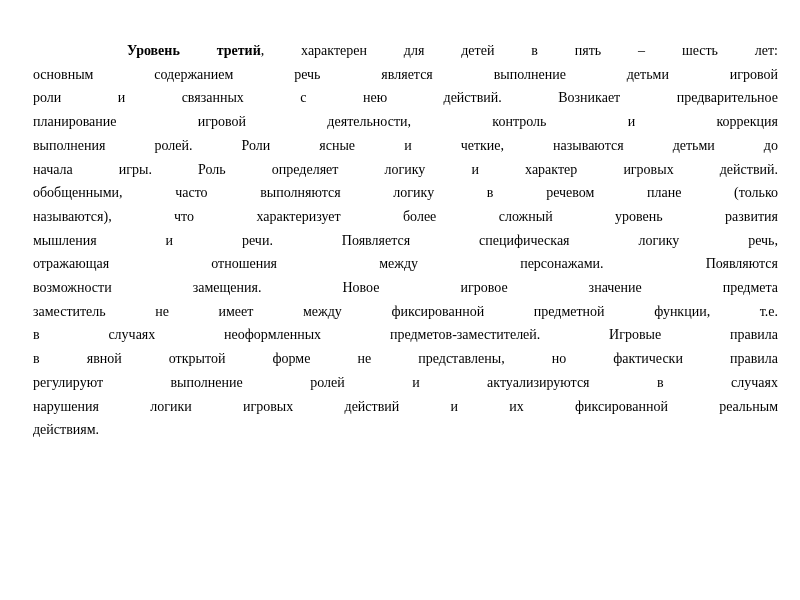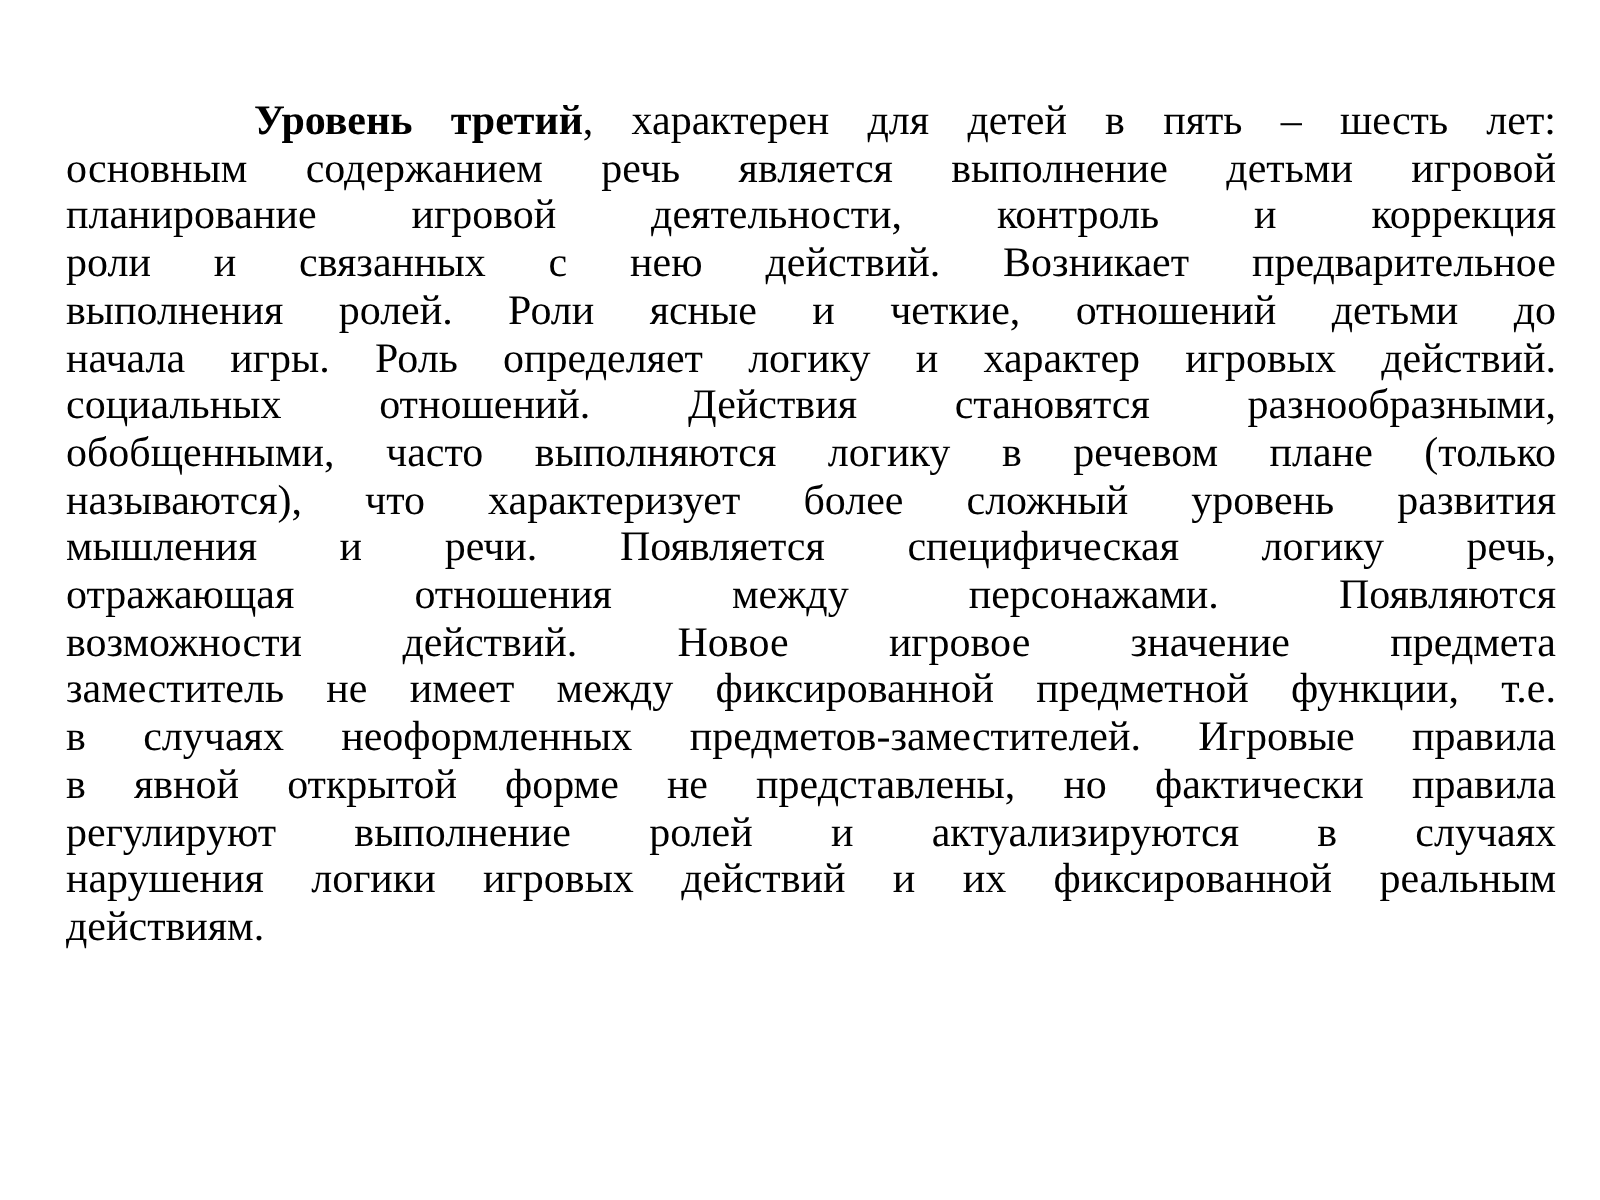--- a/index.html
+++ b/index.html
@@ -11,23 +11,23 @@
   .slide {
     position: relative;
     width: 800px; height: 600px;
     background: #ffffff;
     font-family: "Liberation Serif", "DejaVu Serif", serif;
     color: #000000;
   }
   .textblock {
     position: absolute;
     left: 33px;
-    top: 49px;
+    top: 39px;
     width: 745px;
-    font-size: 21px;
+    font-size: 14px;
     line-height: 23.7px;
     letter-spacing: 0;
   }
   .line {
     text-align: justify;
     -moz-text-align-last: justify;
     text-align-last: justify;
     white-space: normal;
   }
   .line.first {
@@ -39,30 +39,29 @@
   }
   .bold { font-weight: bold; }
 </style>
 </head>
 <body>
 
 <div class="slide">
   <div class="textblock">
     <div class="line first"><span class="bold">Уровень третий</span><span>, характерен для детей в пять – шесть лет:</span></div>
     <div class="line">основным содержанием речь является выполнение детьми игровой</div>
+    <div class="line">роли и связанных с нею действий. Возникает предварительное</div>
     <div class="line">планирование игровой деятельности, контроль и коррекция</div>
-    <div class="line">роли и связанных с нею действий. Возникает предварительное</div>
-    <div class="line">выполнения ролей. Роли ясные и четкие, отношений детьми до</div>
+    <div class="line">выполнения ролей. Роли ясные и четкие, называются детьми до</div>
     <div class="line">начала игры. Роль определяет логику и характер игровых действий.</div>
-    <div class="line">социальных отношений. Действия становятся разнообразными,</div>
     <div class="line">обобщенными, часто выполняются логику в речевом плане (только</div>
     <div class="line">называются), что характеризует более сложный уровень развития</div>
     <div class="line">мышления и речи. Появляется специфическая логику речь,</div>
     <div class="line">отражающая отношения между персонажами. Появляются</div>
-    <div class="line">возможности действий. Новое игровое значение предмета</div>
+    <div class="line">возможности замещения. Новое игровое значение предмета</div>
     <div class="line">заместитель не имеет между фиксированной предметной функции, т.е.</div>
     <div class="line">в случаях неоформленных предметов-заместителей. Игровые правила</div>
     <div class="line">в явной открытой форме не представлены, но фактически правила</div>
     <div class="line">регулируют выполнение ролей и актуализируются в случаях</div>
     <div class="line">нарушения логики игровых действий и их фиксированной реальным</div>
     <div class="line last">действиям.</div>
   </div>
 </div>
 
 </body></html>

